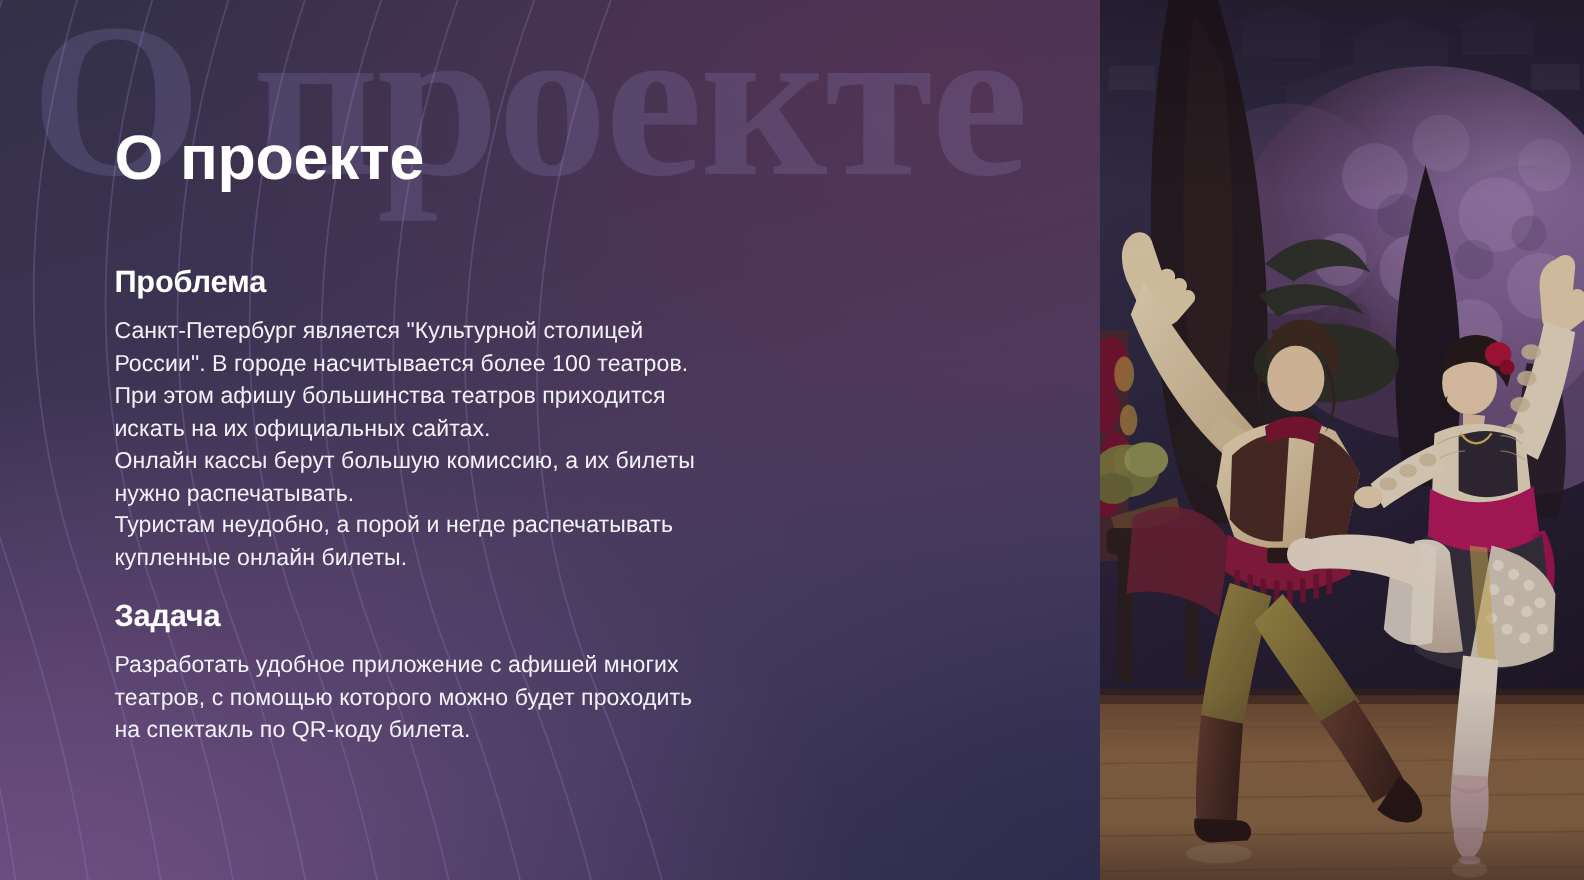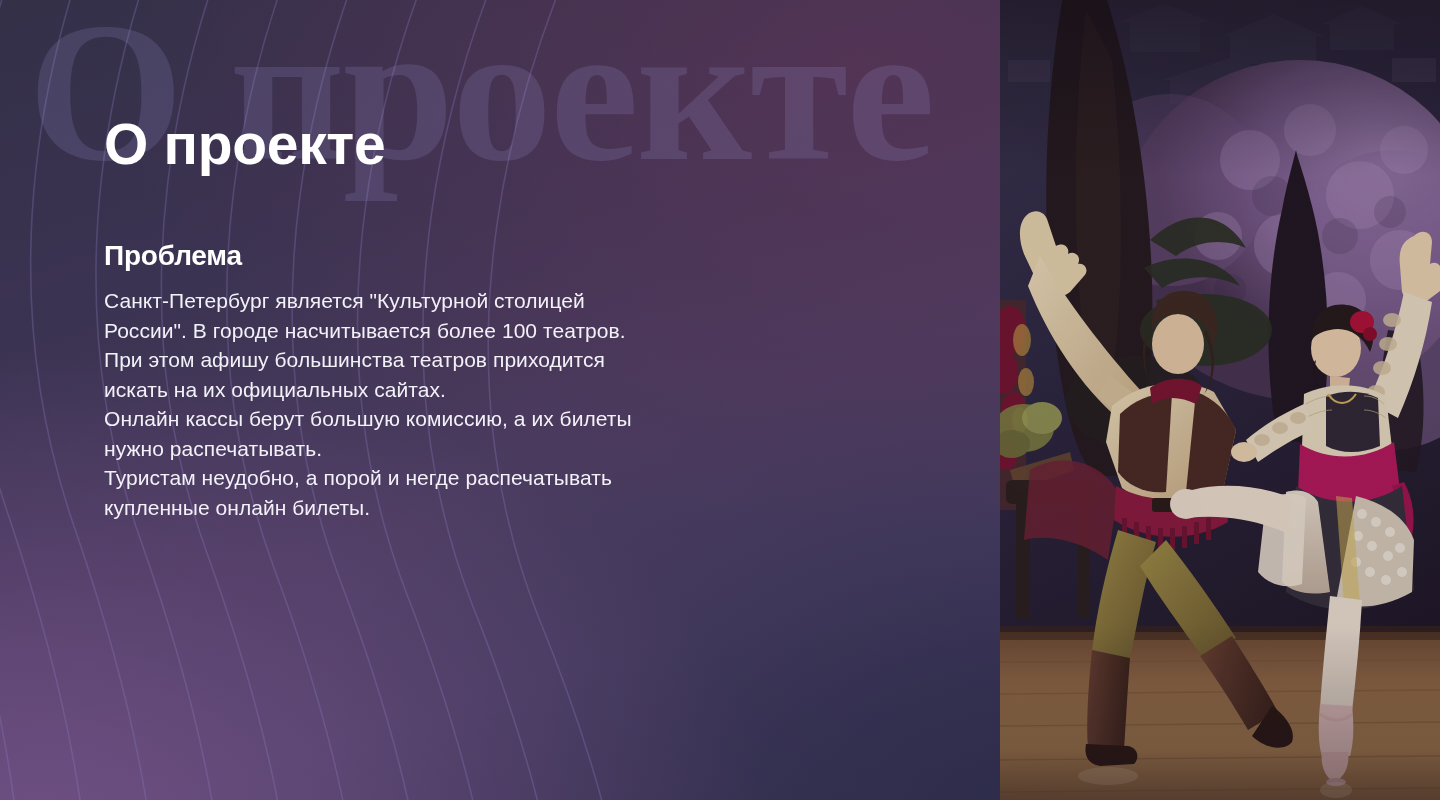--- a/index.html
+++ b/index.html
@@ -151,20 +151,26 @@
         <p class="section-body">Санкт-Петербург является  "Культурной столицей
 России". В городе насчитывается более 100 театров.
 При этом афишу большинства театров приходится
 искать на их официальных сайтах.
 Онлайн кассы берут большую комиссию, а их билеты
 нужно распечатывать.
 Туристам неудобно, а порой и негде распечатывать
 купленные онлайн билеты.</p>
       </div>
 
+      <div class="section">
+        <h2 class="section-heading">Задача</h2>
+        <p class="section-body">Разработать удобное приложение с афишей многих
+театров, с помощью которого можно будет проходить
+на спектакль по QR-коду билета.</p>
+      </div>
 
     </div>
   </div>
 
   <div class="photo-panel">
     <svg viewBox="0 0 440 800" preserveAspectRatio="xMidYMid slice" aria-hidden="true">
       <defs>
         <linearGradient id="skyG" x1="0" y1="0" x2="0.3" y2="1">
           <stop offset="0%" stop-color="#39354f"></stop>
           <stop offset="45%" stop-color="#2c2740"></stop>

